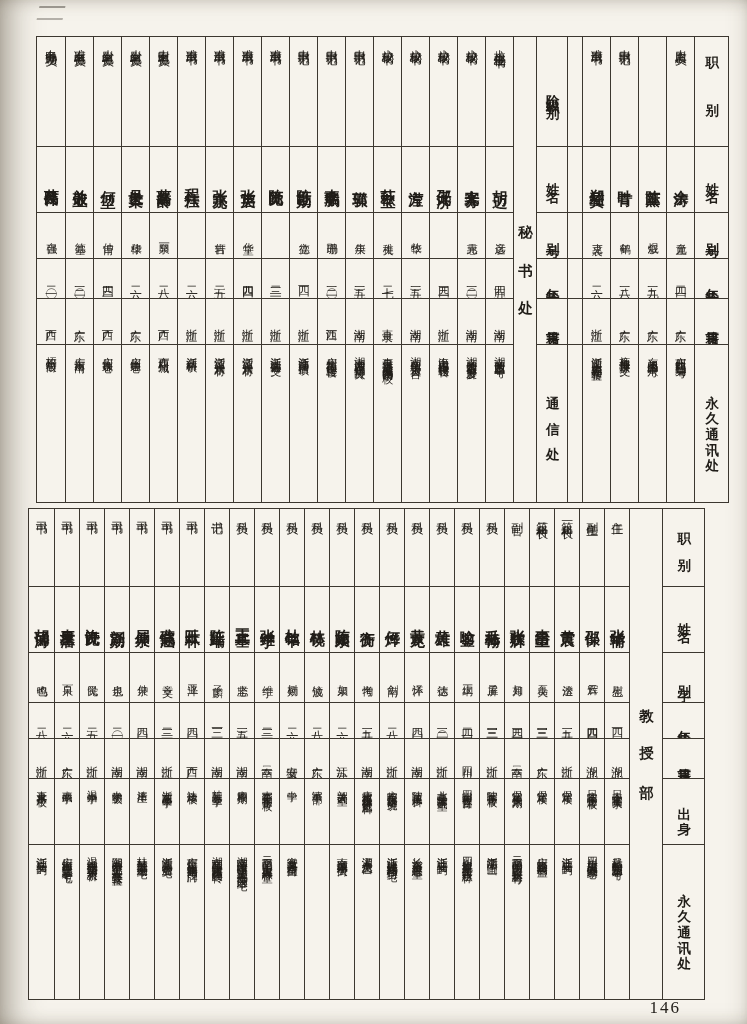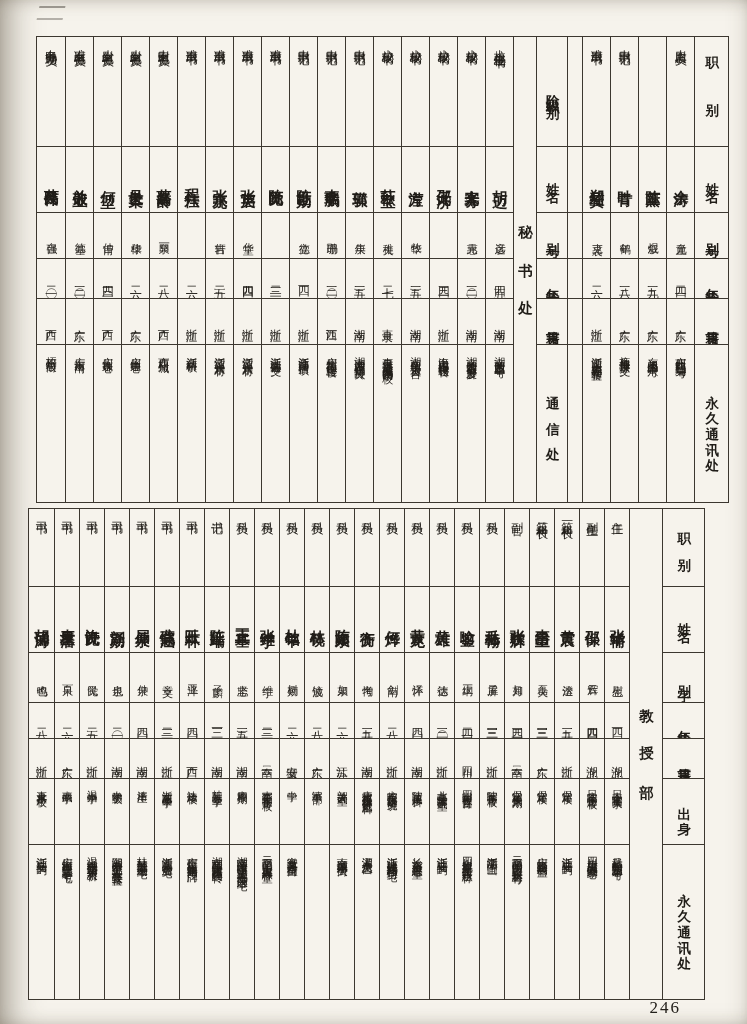--- a/index.html
+++ b/index.html
@@ -1154,14 +1154,14 @@
           <span>浙江</span>
         </div>
         <div class="cell f-origin top-al sp-xs" style="height: 66px;">
           <span>直隶水产学校</span>
         </div>
         <div class="cell f-address top-al sp-xs" style="height: 154px; border-bottom: none;">
           <span>浙江瑞安马屿</span>
         </div>
       </div>
     </div>
-  <div class="pageno">246</div>
+  <div class="pageno">146</div>
 </div>
 
 </body></html>

